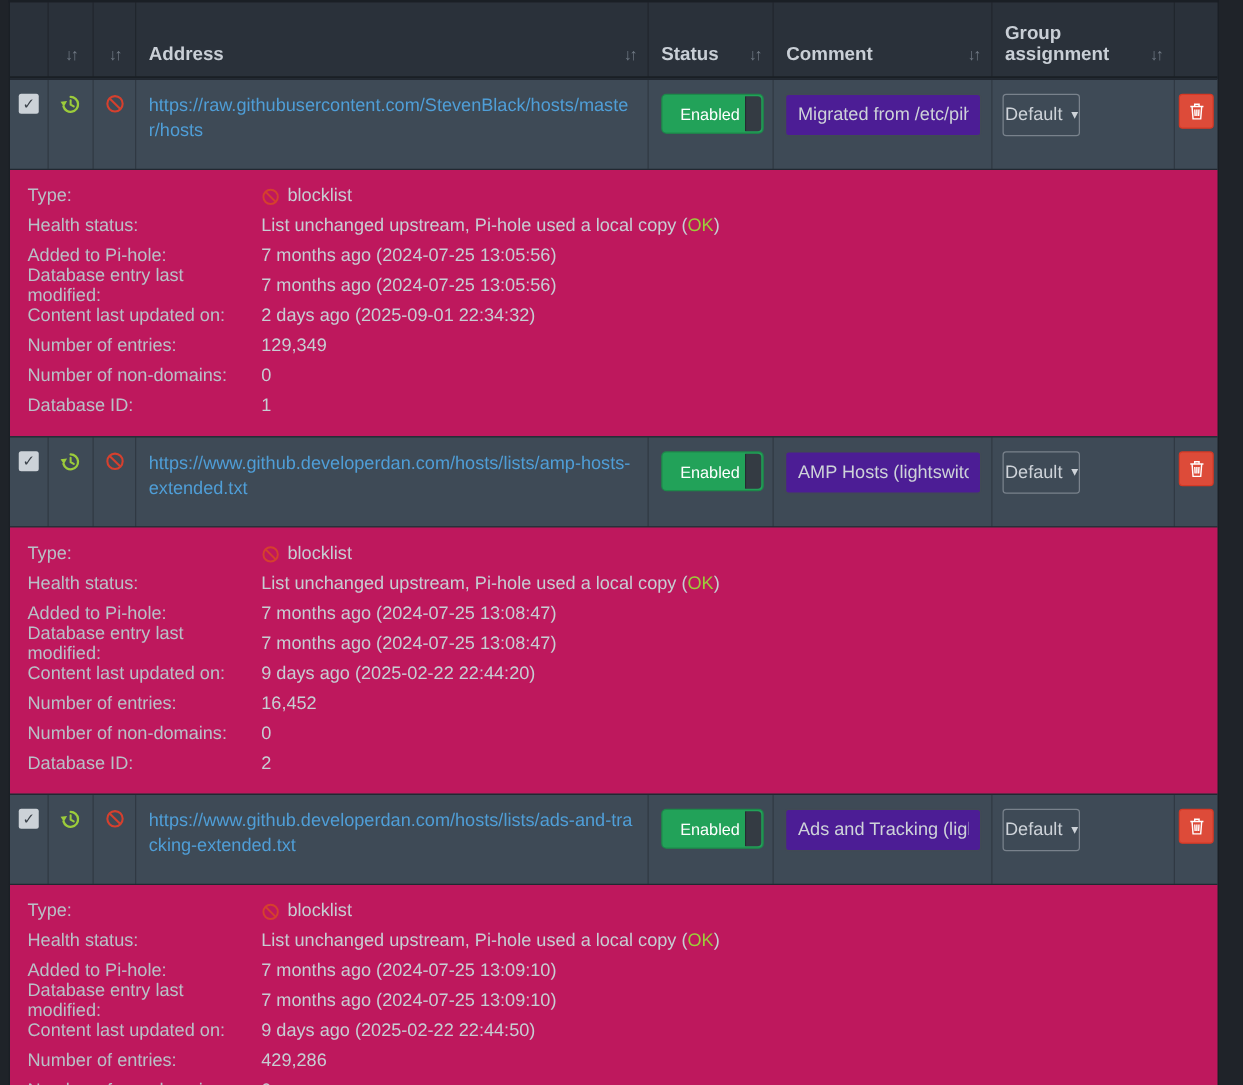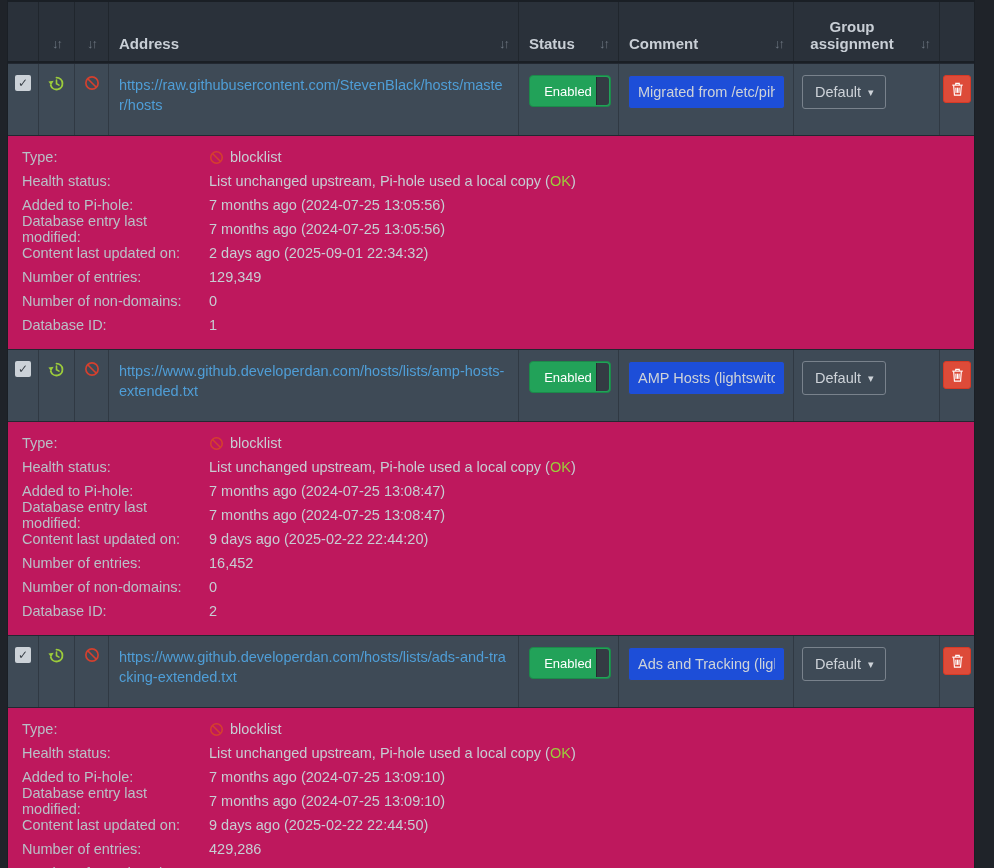--- a/index.html
+++ b/index.html
@@ -27,21 +27,21 @@
   .thead .cell {
     display: flex; align-items: flex-end; padding: 0 10px 9px 10px;
     color: #c9cfd6; font-weight: bold; font-size: 15px; line-height: 17px;
   }
   .thead .c-narrow { justify-content: center; padding-left: 4px; padding-right: 4px; }
   .sort-icon {
     color: #6f7883; font-size: 13px; font-weight: bold; letter-spacing: -2px;
     margin-left: auto; padding-left: 6px; white-space: nowrap;
   }
   .c-narrow .sort-icon { margin-left: 0; padding-left: 0; }
-  .hlabel { white-space: pre-line; text-align: center; }
+  .hlabel { white-space: pre-line; }
 
   
   .tband { background: #3e4a56; border-top: 1px solid #222831; border-bottom: 1px solid #222831; min-height: 62px; }
   .tband .cell { padding-top: 11px; }
   .c-center { display: flex; justify-content: center; align-items: flex-start; }
 
   .checkbox {
     width: 16px; height: 16px; background: #ccd2d8; border-radius: 2px;
     display: flex; align-items: center; justify-content: center; cursor: pointer;
   }
@@ -64,28 +64,28 @@
   .toggle-label {
     flex: 1; text-align: center; color: #fff; font-size: 13px; padding-right: 4px;
   }
   .toggle-knob {
     position: absolute; right: 1px; top: 1px; bottom: 1px; width: 13px;
     background: #343b43; border-radius: 0 3px 3px 0; border-left: 1px solid #252b31;
   }
 
   .comment-input {
     margin-left: 9px; width: 157px; height: 34px;
-    background: #1d4ed8; border: 1px solid #414a54; border-radius: 3px;
+    background: #4c1d95; border: 1px solid #414a54; border-radius: 3px;
     color: #ced3d9; font-size: 14.5px; padding: 0 9px;
     font-family: "Liberation Sans", "DejaVu Sans", sans-serif;
     overflow: hidden; text-overflow: clip; white-space: nowrap;
   }
 
   .group-dd {
-    margin-left: 8px; height: 34px; padding: 0 12px;
+    margin-left: 8px; height: 34px; padding: 0 1px;
     background: transparent; border: 1px solid #79828c; border-radius: 3px;
     color: #ced3d9; font-size: 14.5px; cursor: pointer;
     font-family: "Liberation Sans", "DejaVu Sans", sans-serif;
     display: inline-flex; align-items: center; gap: 7px;
   }
   .caret { font-size: 11px; line-height: 1; color: #ced3d9; }
 
   .del-btn {
     margin-left: 3px; width: 28px; height: 28px;
     background: #dd4b39; border: 1px solid #d73925; border-radius: 3px;

